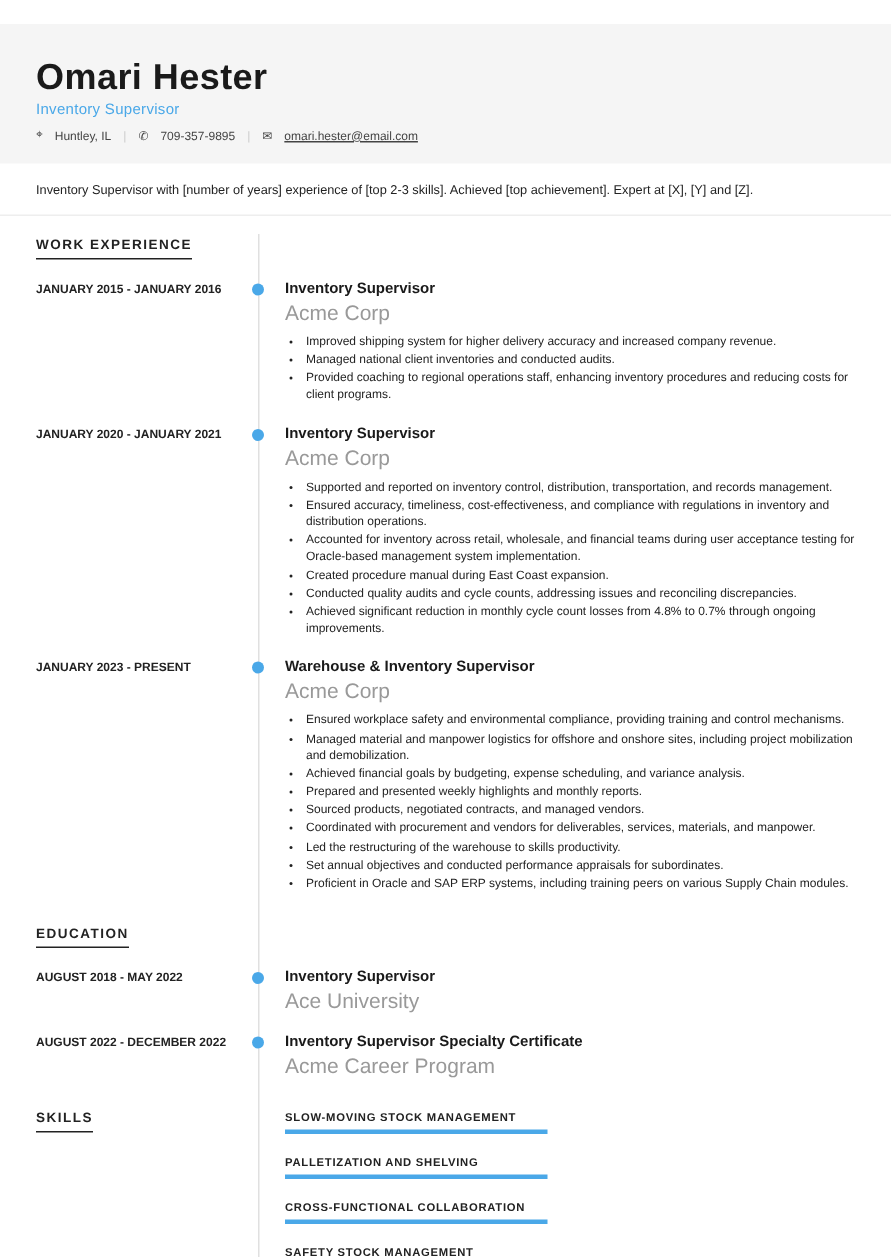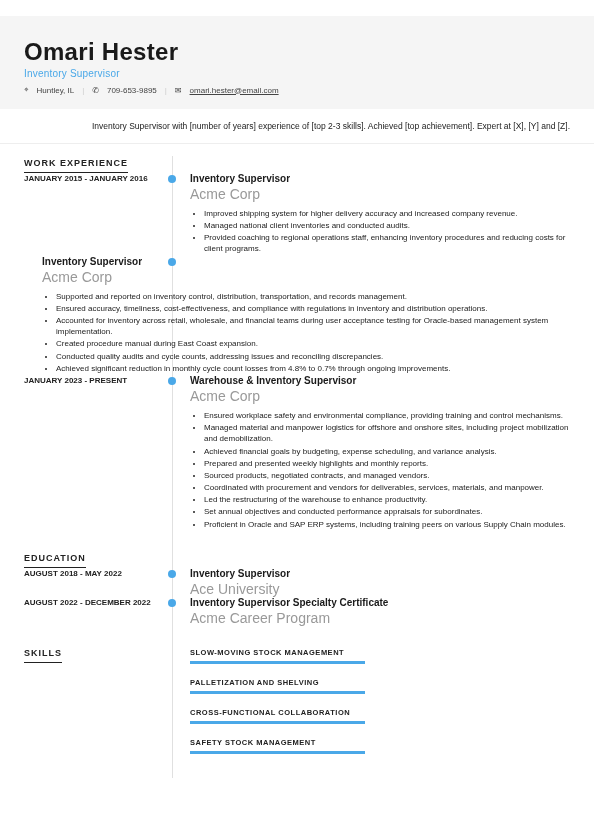--- a/index.html
+++ b/index.html
@@ -36,21 +36,20 @@
     align-items: center;
   }
   .contact .sep { color: #ccc; }
   .contact a { color: #444; text-decoration: underline; }
   .contact .icon { font-size: 8px; }
   .summary {
     padding: 12px 24px 10px 24px;
     font-size: 8.5px;
     line-height: 1.4;
     border-bottom: 1px solid #eee;
-    text-align: right;
   }
   .content {
     display: flex;
     padding: 0 24px 24px 24px;
     position: relative;
   }
   .left-col {
     width: 148px;
     flex-shrink: 0;
   }
@@ -67,20 +66,21 @@
     font-weight: 700;
     letter-spacing: 1px;
     padding-top: 14px;
     padding-bottom: 4px;
     border-bottom: 1px solid #222;
     display: inline-block;
   }
   .row {
     display: flex;
     position: relative;
+    margin-top: 14px;
   }
   .row .date {
     width: 148px;
     flex-shrink: 0;
     font-size: 8px;
     font-weight: 600;
     padding-top: 1px;
   }
   .row .dot {
     position: absolute;
@@ -140,21 +140,21 @@
 <body>
 
 <div class="header">
   <div class="name">Omari Hester</div>
   <div class="title">Inventory Supervisor</div>
   <div class="contact">
     <span class="icon">⌖</span>
     <span>Huntley, IL</span>
     <span class="sep">|</span>
     <span class="icon">✆</span>
-    <span>709-653-9895</span>
+    <span>709-357-9895</span>
     <span class="sep">|</span>
     <span class="icon">✉</span>
     <a href="#">omari.hester@email.com</a>
   </div>
 </div>
 
 <div class="summary">Inventory Supervisor with [number of years] experience of [top 2-3 skills]. Achieved [top achievement]. Expert at [X], [Y] and [Z].</div>
 
 <div class="content">
   <div class="timeline-line"></div>
@@ -173,20 +173,21 @@
             <div class="job-title">Inventory Supervisor</div>
             <div class="company">Acme Corp</div>
             <ul class="bullets">
               <li>Improved shipping system for higher delivery accuracy and increased company revenue.</li>
               <li>Managed national client inventories and conducted audits.</li>
               <li>Provided coaching to regional operations staff, enhancing inventory procedures and reducing costs for client programs.</li>
             </ul>
           </div>
         </div>
         <div class="row">
+          <div class="date">JANUARY 2020 - JANUARY 2021</div>
           <div class="dot"></div>
           <div class="body">
             <div class="job-title">Inventory Supervisor</div>
             <div class="company">Acme Corp</div>
             <ul class="bullets">
               <li>Supported and reported on inventory control, distribution, transportation, and records management.</li>
               <li>Ensured accuracy, timeliness, cost-effectiveness, and compliance with regulations in inventory and distribution operations.</li>
               <li>Accounted for inventory across retail, wholesale, and financial teams during user acceptance testing for Oracle-based management system implementation.</li>
               <li>Created procedure manual during East Coast expansion.</li>
               <li>Conducted quality audits and cycle counts, addressing issues and reconciling discrepancies.</li>
@@ -200,21 +201,21 @@
           <div class="body">
             <div class="job-title">Warehouse &amp; Inventory Supervisor</div>
             <div class="company">Acme Corp</div>
             <ul class="bullets">
               <li>Ensured workplace safety and environmental compliance, providing training and control mechanisms.</li>
               <li>Managed material and manpower logistics for offshore and onshore sites, including project mobilization and demobilization.</li>
               <li>Achieved financial goals by budgeting, expense scheduling, and variance analysis.</li>
               <li>Prepared and presented weekly highlights and monthly reports.</li>
               <li>Sourced products, negotiated contracts, and managed vendors.</li>
               <li>Coordinated with procurement and vendors for deliverables, services, materials, and manpower.</li>
-              <li>Led the restructuring of the warehouse to enhance productivity.</li>
+              <li>Led the restructuring of the warehouse to skills productivity.</li>
               <li>Set annual objectives and conducted performance appraisals for subordinates.</li>
               <li>Proficient in Oracle and SAP ERP systems, including training peers on various Supply Chain modules.</li>
             </ul>
           </div>
         </div>
       </div>
 
     <div class="left-col" style="margin-top:8px">
       <span class="section-header">EDUCATION</span>
     </div>

